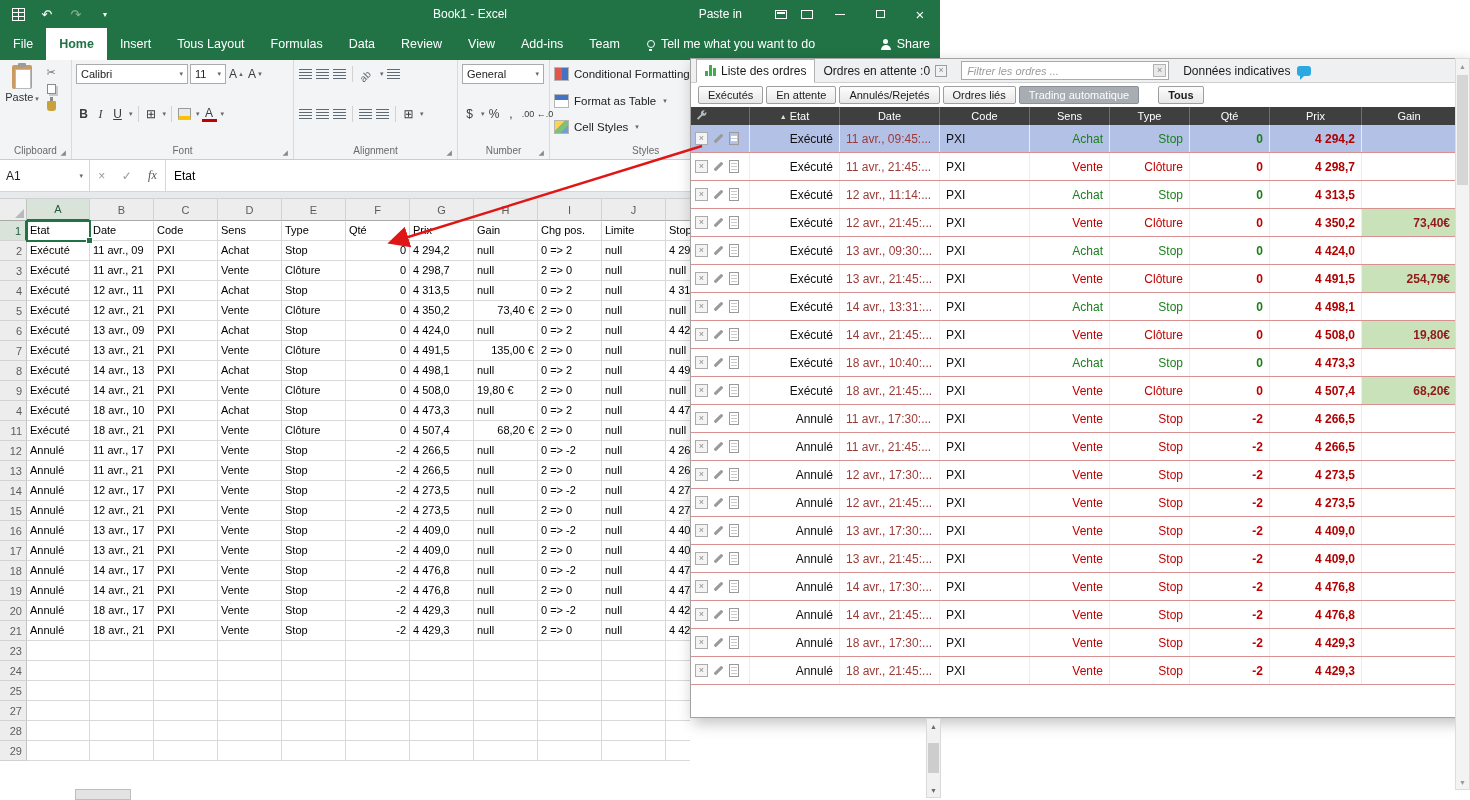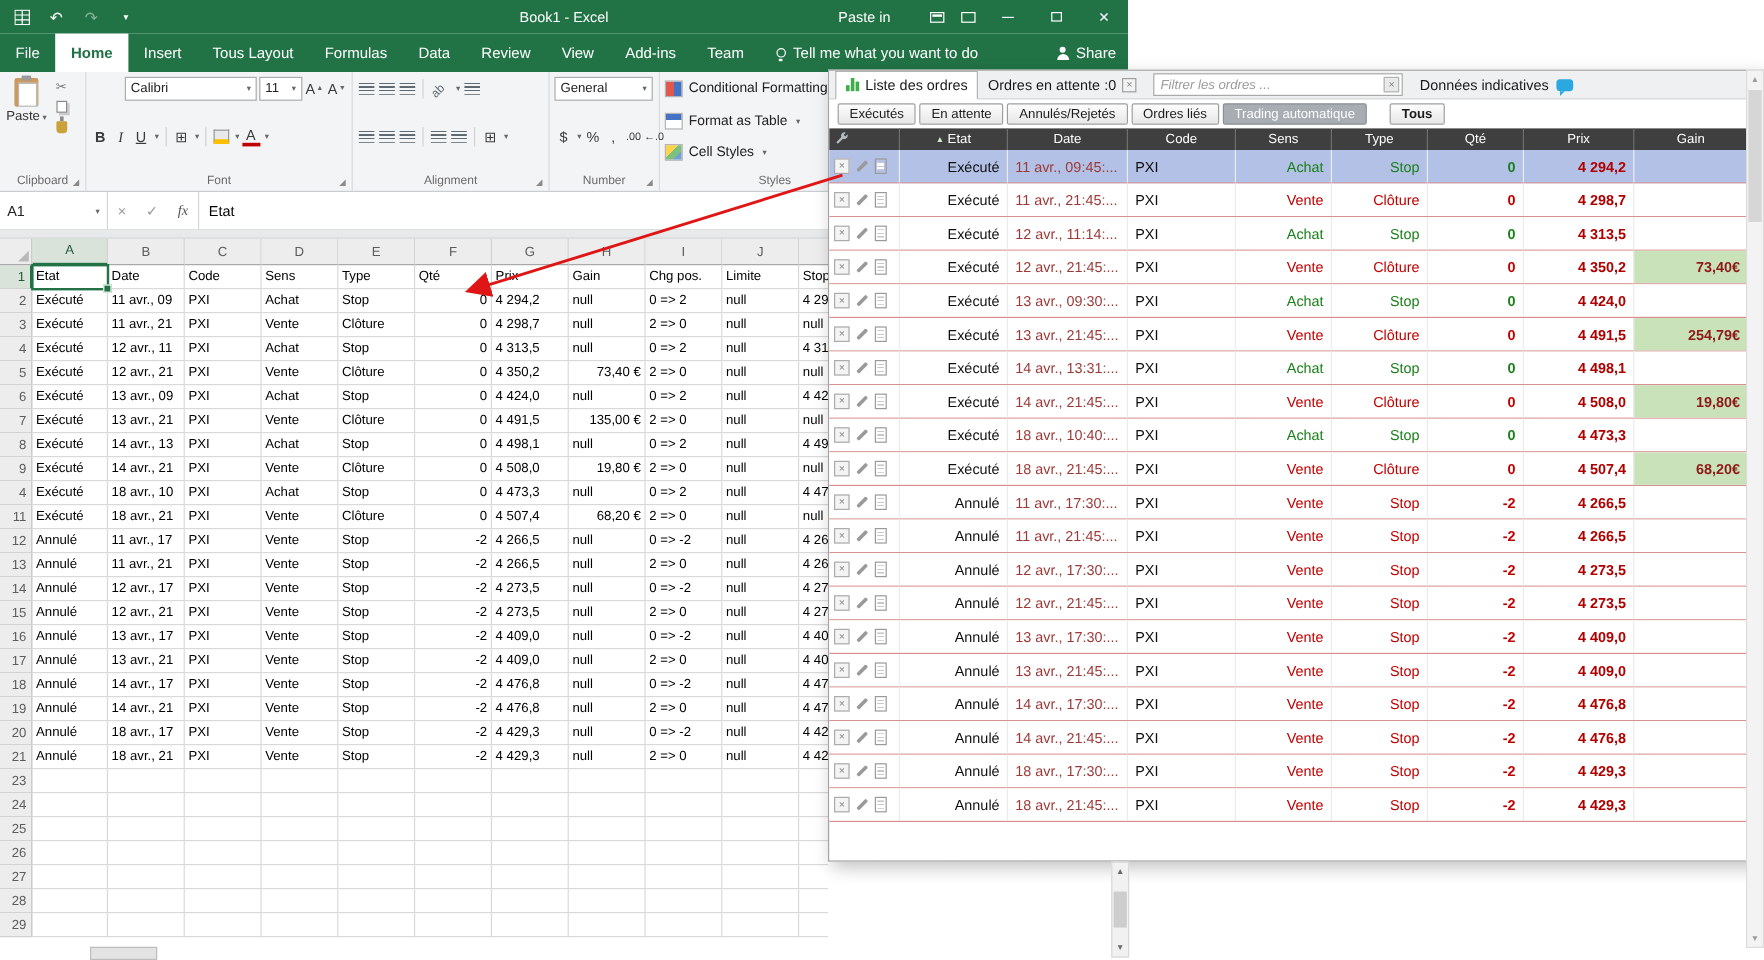--- a/index.html
+++ b/index.html
@@ -51,21 +51,21 @@
   .paste-ic::before{content:"";position:absolute;left:3px;top:4px;width:14px;height:18px;background:#fff;border:1px solid #b9b9b9;}
   .paste-ic::after{content:"";position:absolute;left:6px;top:-2px;width:8px;height:4px;background:#9b9b9b;border-radius:1px;}
   .minis{display:flex;flex-direction:column;gap:3px;padding-top:2px;}
   .mini{width:16px;height:14px;display:flex;align-items:center;justify-content:center;font-size:11px;color:#777;}
   .copy-ic{position:relative;width:9px;height:10px;border:1px solid #8a8a8a;background:#fff;box-shadow:2px 2px 0 #c9c9c9;}
   .brush-ic{width:9px;height:10px;background:#c9a23c;border-radius:1px 1px 3px 3px;position:relative;}
   .brush-ic::after{content:"";position:absolute;left:3px;top:-4px;width:3px;height:4px;background:#8a8a8a;}
   .frow{display:flex;align-items:center;gap:2px;height:22px;}
   .combo{background:#fff;border:1px solid #ababab;height:20px;display:flex;align-items:center;
          justify-content:space-between;padding:0 4px;font-size:11px;color:#222;}
-  .fname{width:112px;margin-left:28px;} .fsize{width:36px;} .gen{width:82px;}
+  .fname{width:112px;} .fsize{width:36px;} .gen{width:82px;}
   .dd{font-size:7px;color:#666;margin-left:2px;}
   .tbtn{min-width:15px;height:18px;display:inline-flex;align-items:center;justify-content:center;
         font-size:12px;color:#3b3b3b;padding:0 1px;}
   .tbtn.b{font-weight:700;} .tbtn.i{font-style:italic;font-family:"Liberation Serif",serif;} .tbtn.u{text-decoration:underline;}
   .ss{font-size:6px;margin-left:1px;color:#666;}
   .sep{width:1px;height:16px;background:#d2d2d2;margin:0 3px;}
   .fill-ic{width:13px;height:12px;border:1px solid #9a9a9a;background:#e9e9e9;border-bottom:4px solid #ffc000;}
   .fcol-ic{border-bottom:3px solid #c00000;font-size:12px;height:16px;}
   .lines{width:13px;height:10px;background:repeating-linear-gradient(to bottom,#5f6a72 0 1px,transparent 1px 3px);}
   .ori{transform:rotate(-45deg);font-size:10px;color:#5f6a72;width:16px;display:inline-block;}
@@ -574,21 +574,21 @@
         </div>
         <div class="srow">
           <div class="rnum">9</div>
           <div class="gc" style="width: 63px;">Exécuté</div>
           <div class="gc" style="width: 64px;">14 avr., 21</div>
           <div class="gc" style="width: 64px;">PXI</div>
           <div class="gc" style="width: 64px;">Vente</div>
           <div class="gc" style="width: 64px;">Clôture</div>
           <div class="gc" style="width: 64px; text-align: right;">0</div>
           <div class="gc" style="width: 64px;">4 508,0</div>
-          <div class="gc" style="width: 64px; text-align: right;">19,80 €</div>
+          <div class="gc" style="width: 64px; ">19,80 €</div>
           <div class="gc" style="width: 64px;">2 =&gt; 0</div>
           <div class="gc" style="width: 64px;">null</div>
           <div class="gc" style="width: 64px;">null</div>
           <div class="gc" style="width: 64px;"></div>
           <div class="gc" style="width: 64px;"></div>
           <div class="gc" style="width: 64px;"></div>
           <div class="gc" style="width: 64px;"></div>
         </div>
         <div class="srow">
           <div class="rnum">4</div>
@@ -837,38 +837,20 @@
           <div class="gc" style="width: 64px;"></div>
           <div class="gc" style="width: 64px;"></div>
           <div class="gc" style="width: 64px;"></div>
           <div class="gc" style="width: 64px;"></div>
           <div class="gc" style="width: 64px;"></div>
           <div class="gc" style="width: 64px;"></div>
           <div class="gc" style="width: 64px;"></div>
         </div>
         <div class="srow">
           <div class="rnum">25</div>
-          <div class="gc" style="width: 63px;"></div>
-          <div class="gc" style="width: 64px;"></div>
-          <div class="gc" style="width: 64px;"></div>
-          <div class="gc" style="width: 64px;"></div>
-          <div class="gc" style="width: 64px;"></div>
-          <div class="gc" style="width: 64px;"></div>
-          <div class="gc" style="width: 64px;"></div>
-          <div class="gc" style="width: 64px;"></div>
-          <div class="gc" style="width: 64px;"></div>
-          <div class="gc" style="width: 64px;"></div>
-          <div class="gc" style="width: 64px;"></div>
-          <div class="gc" style="width: 64px;"></div>
-          <div class="gc" style="width: 64px;"></div>
-          <div class="gc" style="width: 64px;"></div>
-          <div class="gc" style="width: 64px;"></div>
-        </div>
-        <div class="srow">
-          <div class="rnum">26</div>
           <div class="gc" style="width: 63px;"></div>
           <div class="gc" style="width: 64px;"></div>
           <div class="gc" style="width: 64px;"></div>
           <div class="gc" style="width: 64px;"></div>
           <div class="gc" style="width: 64px;"></div>
           <div class="gc" style="width: 64px;"></div>
           <div class="gc" style="width: 64px;"></div>
           <div class="gc" style="width: 64px;"></div>
           <div class="gc" style="width: 64px;"></div>
           <div class="gc" style="width: 64px;"></div>

